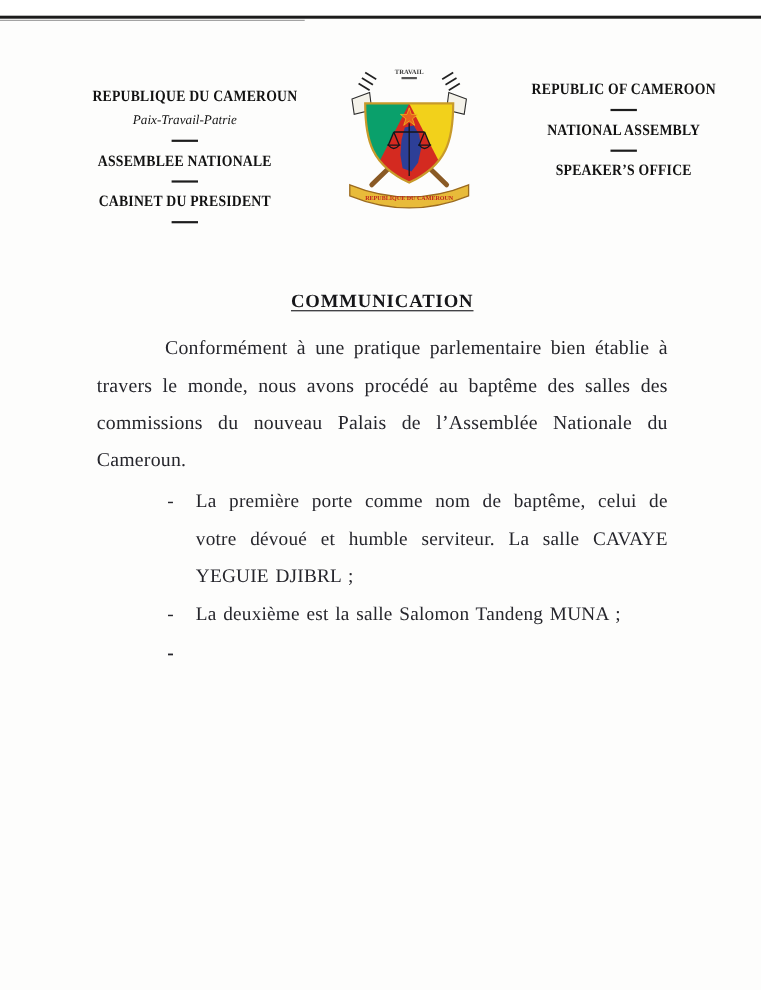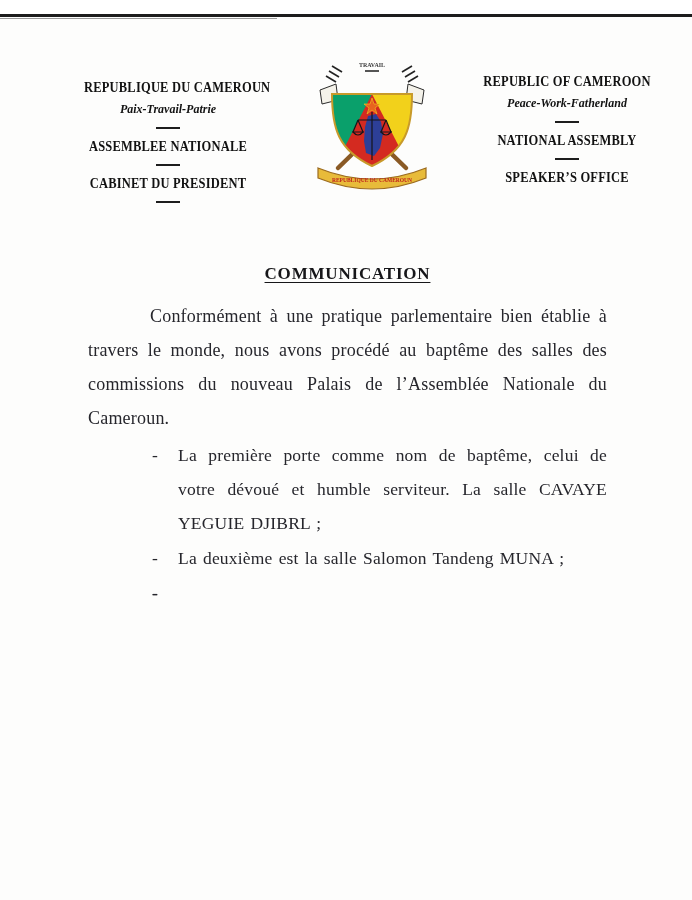--- a/index.html
+++ b/index.html
@@ -29,21 +29,21 @@
   .hdr-col.left  { left: 84px;  top: 66px; width: 168px; }
   .hdr-col.right { left: 478px; top: 60px; width: 178px; }
   .hdr-line {
     font-weight: 700;
     font-size: 12.5px;
     letter-spacing: 0.2px;
     transform: scaleY(1.15);
     white-space: nowrap;
   }
   .hdr-motto {
-    font-weight: 700; font-style: italic;
+    font-weight: 400; font-style: italic;
     font-size: 12px; margin-top: 7px; white-space: nowrap;
   }
   .hdr-dash {
     width: 24px; height: 0;
     border-top: 2.5px solid #1d1d1d;
     margin: 10px auto 10px auto;
   }
 
   .emblem-wrap {
     position: absolute; left: 302px; top: 42px;
@@ -161,21 +161,20 @@
         </g>
         <path d="M30,38 h80 c0,34 -6,56 -40,72 C36,94 30,72 30,38 Z" fill="none" stroke="#c89a2a" stroke-width="2"></path>
 
         <path d="M16,112 Q70,134 124,112 L124,122 Q70,144 16,122 Z" fill="#e8bb3a" stroke="#9c6b1f" stroke-width="1.2"></path>
         <text x="70" y="126" text-anchor="middle" font-size="5.5" font-weight="bold" fill="#c0231d" font-family="Liberation Serif, serif">REPUBLIQUE DU CAMEROUN</text>
       </svg>
     </div>
 
     <div class="hdr-col right">
       <div class="hdr-line">REPUBLIC OF CAMEROON</div>
-      <div class="hdr-motto">Peace-Work-Fatherland</div>
       <div class="hdr-dash"></div>
       <div class="hdr-line">NATIONAL ASSEMBLY</div>
       <div class="hdr-dash"></div>
       <div class="hdr-line">SPEAKER’S OFFICE</div>
     </div>
   </div>
 
   <div class="doc-body">
     <span class="doc-title">COMMUNICATION</span>
 

